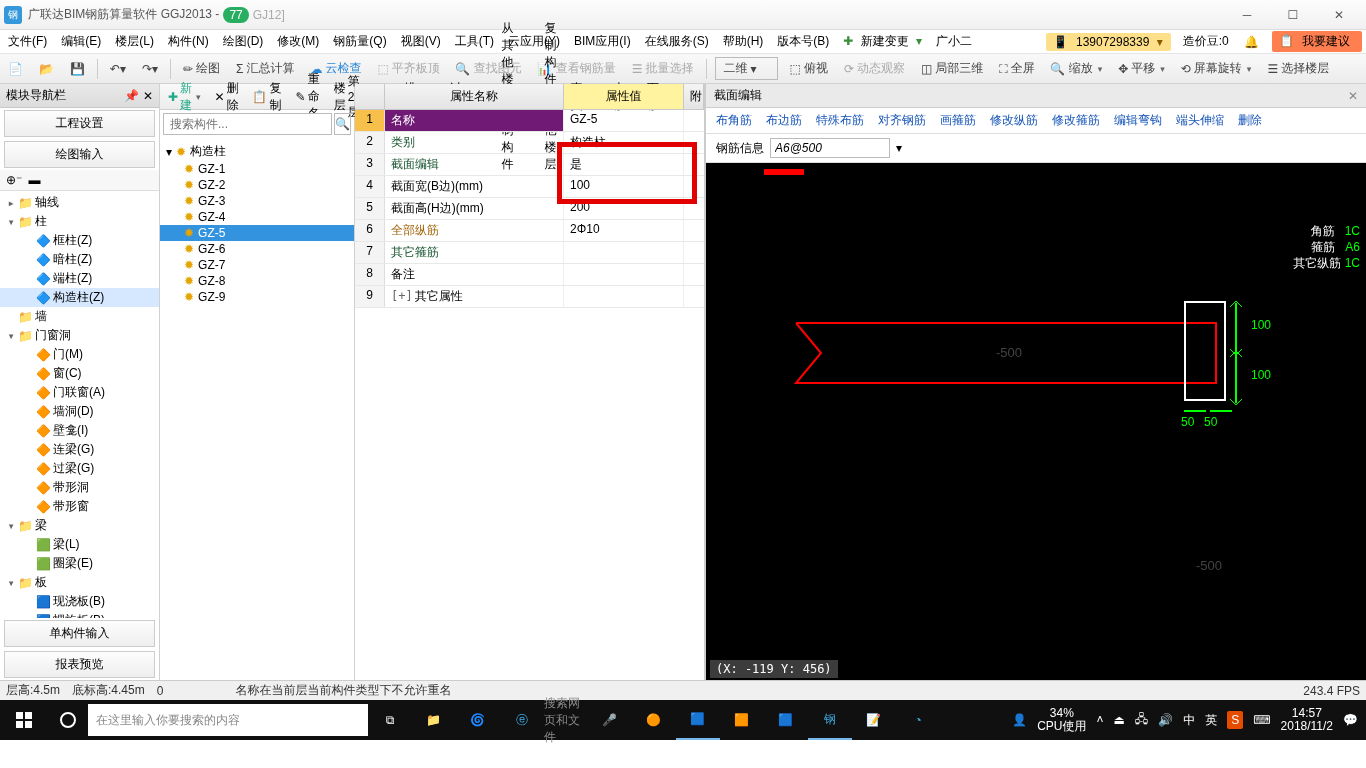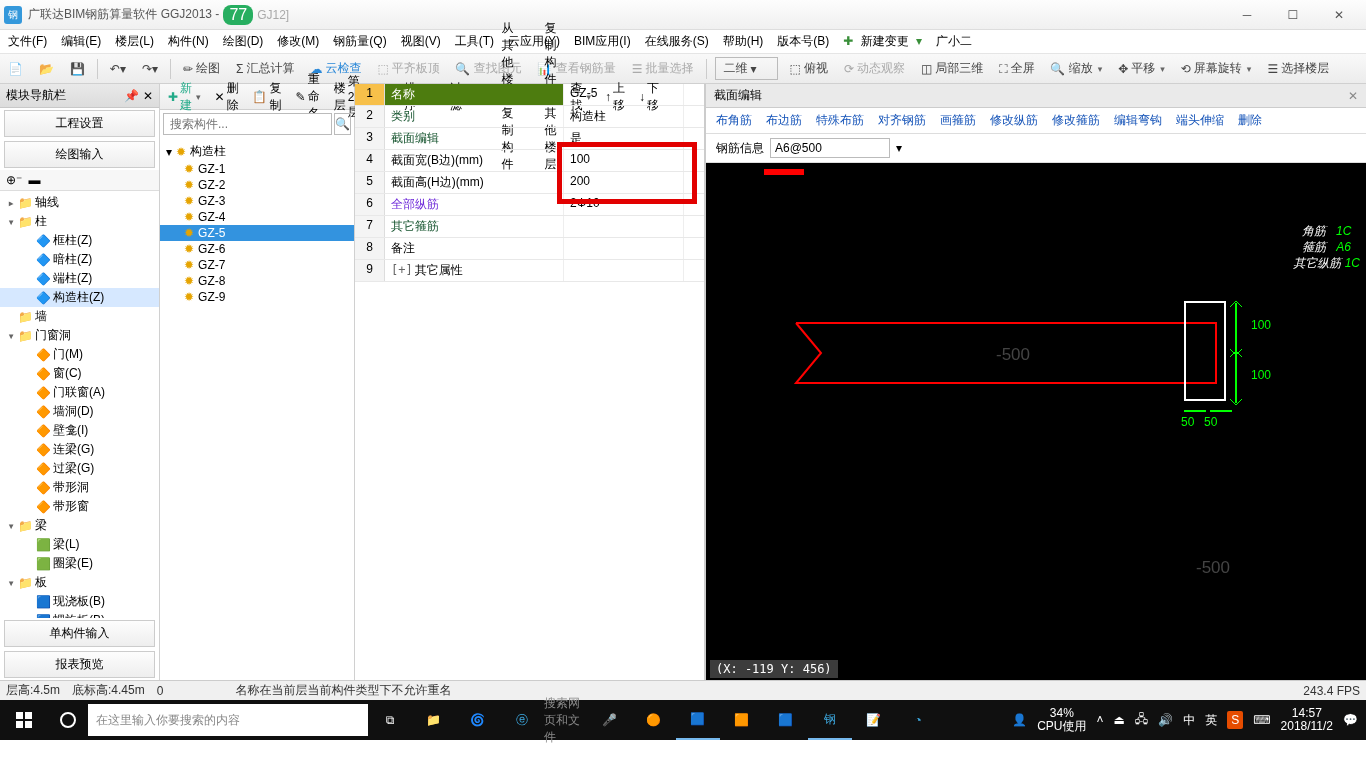--- a/index.html
+++ b/index.html
@@ -1,21 +1,21 @@
 <!DOCTYPE html>
 <html><head>
 <meta charset="utf-8">
 <style>
 * { margin: 0; padding: 0; box-sizing: border-box; font-family: "Microsoft YaHei", Arial, sans-serif; font-size: 12px; }
 body { background: #fff; overflow: hidden; width: 1366px; height: 768px; }
 .titlebar { height: 30px; background: linear-gradient(#fdfdfd,#f0f0f0); display: flex; align-items: center; padding: 0 4px; border-bottom: 1px solid #ddd; }
 .titlebar .icon { width: 18px; height: 18px; background:#3498db; border-radius:3px; color:#fff; display:flex;align-items:center;justify-content:center;font-size:10px;}
 .titlebar .title { margin-left: 6px; color:#555; flex:0 0 auto;}
 .titlebar .path { color:#aaa; margin-left:4px;}
-.titlebar .badge { background:#27ae60; color:#fff; border-radius:8px; padding:1px 6px; font-size:16px; margin-left:4px;}
+.titlebar .badge { background:#27ae60; color:#fff; border-radius:8px; padding:1px 6px; font-size:12px; margin-left:4px;}
 .titlebar .spacer{flex:1}
 .winbtn { width:46px; height:28px; display:flex;align-items:center;justify-content:center; color:#555;}
 .menubar { height: 24px; background:#fff; display:flex; align-items:center; padding:0 4px; gap:6px; border-bottom:1px solid #e5e5e5;}
 .menubar span, .menubar a { color:#000; padding:2px 4px; cursor:default;}
 .menubar .right { margin-left:auto; display:flex; align-items:center; gap:8px;}
 .menubar .phone { background:#ffe08a; color:#8a5a00; padding:2px 8px; border-radius:2px;}
 .menubar .suggest { background:#ff7f50; color:#fff; padding:2px 8px; border-radius:2px;}
 .toolbar { height: 30px; background:linear-gradient(#f9f9f9,#ececec); display:flex; align-items:center; padding:0 4px; gap:8px; border-bottom:1px solid #d0d0d0; color:#444;}
 .toolbar .tb { display:flex; align-items:center; gap:3px; padding:2px 4px; white-space:nowrap;}
 .sep { width:1px; height:20px; background:#ccc;}
@@ -47,40 +47,40 @@
 .propgrid { width:350px; border-right:1px solid #ccc; display:flex; flex-direction:column;}
 .pg-head { display:flex; background:linear-gradient(#f4f4f4,#e4e4e4); border-bottom:1px solid #c8c8c8;}
 .pg-head div { padding:4px 6px; border-right:1px solid #c8c8c8; text-align:center;}
 .pg-head .c1{width:30px;} .pg-head .c2{flex:1;} .pg-head .c3{width:120px; background:#fff3a0;} .pg-head .c4{width:20px;}
 .pg-row { display:flex; border-bottom:1px solid #e8e8e8; align-items:stretch;}
 .pg-row .c1{width:30px; background:#f4f4f4; text-align:center; border-right:1px solid #ddd; padding:2px 0;}
 .pg-row .c2{flex:1; padding:2px 6px; border-right:1px solid #eee;}
 .pg-row .c3{width:120px; padding:2px 6px; border-right:1px solid #eee;}
 .pg-row .c4{width:20px;}
 .pg-row.selrow .c1{background:#f7c04a;}
-.pg-row.selrow .c2{background:#4d7c0f;color:#fff;}
+.pg-row.selrow .c2{background:#701a75;color:#fff;}
 .pg-row .blue { color:#14532d;}
-.pg-row .gray { color:#6d28d9;}
+.pg-row .gray { color:#a16207;}
 .pg-row .expand { color:#666; font-family:monospace; margin-right:2px;}
 .redbox { position:relative;}
 .redhl { position:absolute; border:5px solid #e20000; pointer-events:none;}
 .section-pane { flex:1; display:flex; flex-direction:column; border-left:1px solid #ccc;}
 .sp-title { background:#eaeaea; padding:3px 8px; border-bottom:1px solid #ccc; display:flex; align-items:center; gap:6px;}
 .sp-title .x{margin-left:auto;color:#888;}
 .sp-tabs { display:flex; gap:14px; padding:4px 10px; border-bottom:1px solid #ddd; color:#1453b8;}
 .sp-tabs span{cursor:default;}
 .sp-info { display:flex; align-items:center; gap:6px; padding:4px 10px; border-bottom:1px solid #ddd;}
-.sp-info select, .sp-info input { border:1px solid #bbb; padding:2px 4px; width:120px;}
+.sp-info select, .sp-info input { border:1px solid #bbb; padding:2px 4px; width:120px;font-style:italic;}
 .canvas { flex:1; background:#000; position:relative; overflow:hidden;}
 .canvas .coord { position:absolute; left:4px; bottom:2px; color:#fff; background:rgba(200,200,200,0.3); padding:2px 6px; font-family:monospace;}
-.legend { position:absolute; right:6px; top:60px; color:#0f0; font-size:12px; text-align:center; line-height:16px;font-style:italic;}
+.legend { position:absolute; right:6px; top:60px; color:#0f0; font-size:12px; text-align:right; line-height:16px;}
 .legend .w{color:#fff;}
 .dim { position:absolute; color:#0f0; font-size:12px;}
 .shape-white { position:absolute; border:2px solid #fff;}
-.tick { position:absolute; color:#444; font-size:17px;}
+.tick { position:absolute; color:#444; font-size:13px;}
 .statusbar { height:20px; background:#f0f0f0; border-top:1px solid #ccc; display:flex; align-items:center; padding:0 6px; gap:12px; color:#333;}
 .statusbar .hint{ margin-left:60px; color:#333;}
 .statusbar .fps{ margin-left:auto; color:#333;}
 .taskbar { height:40px; background:#101010; display:flex; align-items:center; color:#fff;}
 .taskbar .start{width:48px;display:flex;align-items:center;justify-content:center;}
 .taskbar .cortana{width:40px;display:flex;align-items:center;justify-content:center;}
 .taskbar .searchbox { background:#ffffff; height:32px; flex:0 0 280px; display:flex; align-items:center; padding:0 8px; color:#888; gap:6px;}
 .taskbar .pins { display:flex; align-items:center; height:100%;}
 .taskbar .pin { width:44px; height:40px; display:flex;align-items:center;justify-content:center;}
 .taskbar .pin.active { border-bottom:2px solid #76b9ed;}
@@ -113,20 +113,26 @@
   <span>钢筋量(Q)</span>
   <span>视图(V)</span>
   <span>工具(T)</span>
   <span>云应用(Y)</span>
   <span>BIM应用(I)</span>
   <span>在线服务(S)</span>
   <span>帮助(H)</span>
   <span>版本号(B)</span>
   <span style="color:#3a8f3a">✚ <span>新建变更</span> ▾</span>
   <span>广小二</span>
+  <div class="right">
+    <span class="phone">📱 <span>13907298339</span> ▾</span>
+    <span>造价豆:0</span>
+    <span style="color:#f0b429">🔔</span>
+    <span class="suggest">📋 <span>我要建议</span></span>
+  </div>
 </div>
 
 <div class="toolbar">
   <div class="tb">📄</div>
   <div class="tb">📂</div>
   <div class="tb">💾</div>
   <div class="sep"></div>
   <div class="tb">↶▾</div>
   <div class="tb">↷▾</div>
   <div class="sep"></div>
@@ -319,20 +325,26 @@
         <div class="gn"><span class="sun">✹</span> GZ-6</div>
         <div class="gn"><span class="sun">✹</span> GZ-7</div>
         <div class="gn"><span class="sun">✹</span> GZ-8</div>
         <div class="gn"><span class="sun">✹</span> GZ-9</div>
       </div>
 </div>
 
 <div class="rightarea">
   <div class="propsplit">
     <div class="propgrid redbox">
+      <div class="pg-head">
+        <div class="c1"></div>
+        <div class="c2">属性名称</div>
+        <div class="c3">属性值</div>
+        <div class="c4">附</div>
+      </div>
       <div id="pgrows">
             <div class="pg-row selrow">
               <div class="c1">1</div>
               <div class="c2 ">名称</div>
               <div class="c3">GZ-5</div>
               <div class="c4"></div>
             </div>
             <div class="pg-row">
               <div class="c1">2</div>
               <div class="c2 blue">类别</div>

